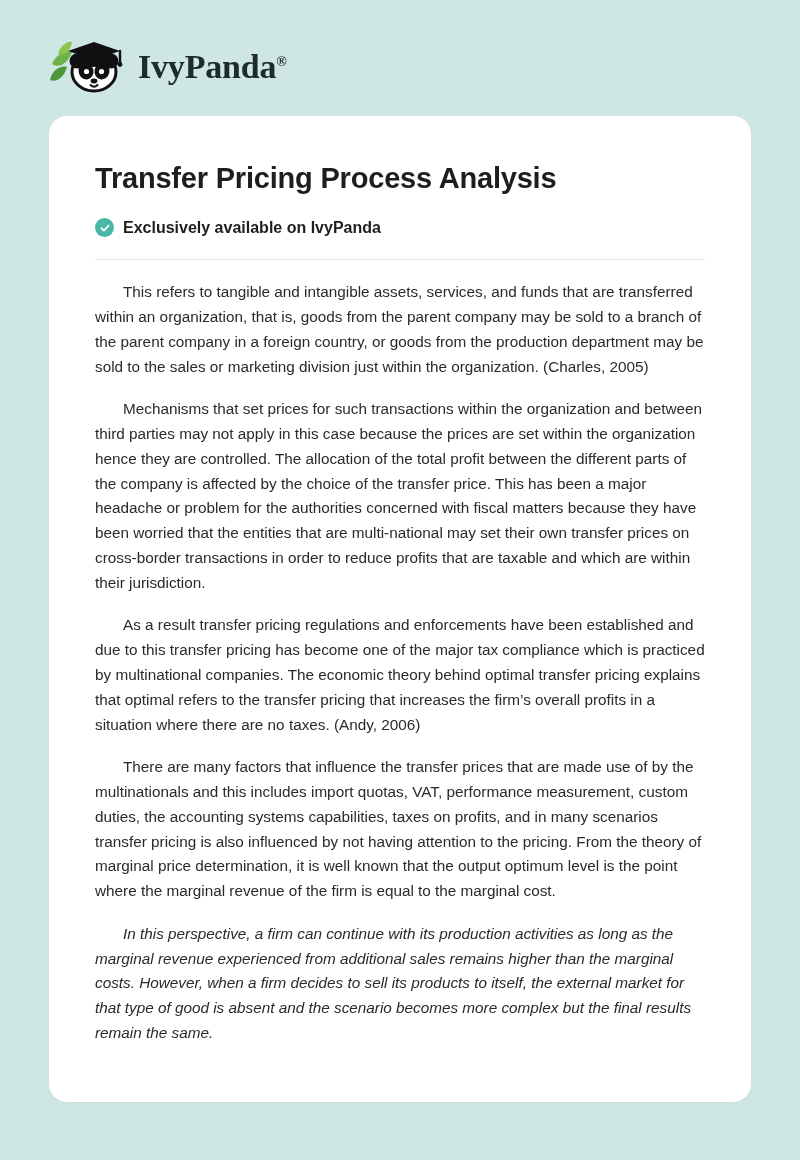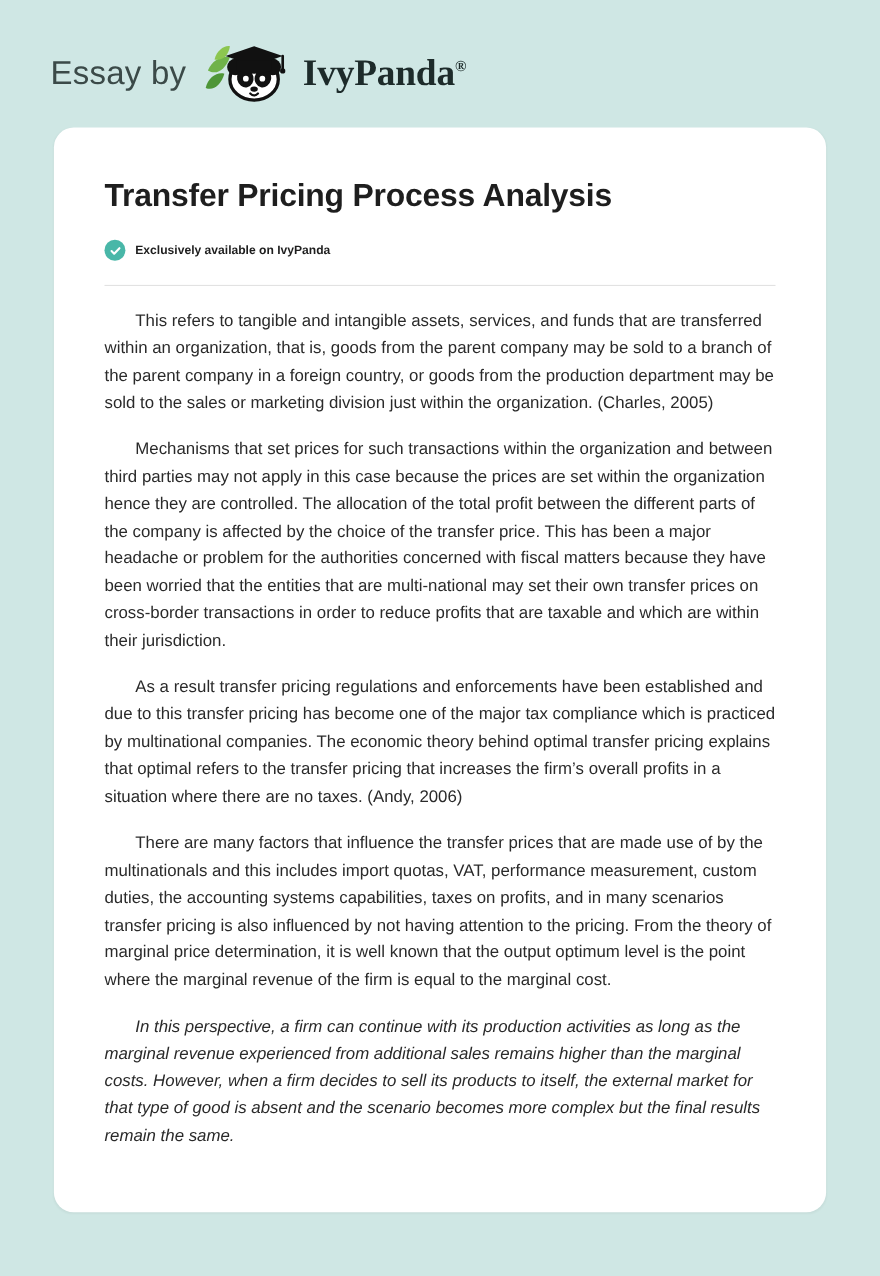--- a/index.html
+++ b/index.html
@@ -92,21 +92,21 @@
     height: 19px;
     border-radius: 50%;
     background: #49b7a8;
     display: flex;
     align-items: center;
     justify-content: center;
     flex: none;
   }
   .check-badge svg { display: block; }
   .exclusive-text {
-    font-size: 11px;
+    font-size: 16px;
     font-weight: bold;
     color: #1e1e1e;
   }
   .divider {
     height: 1px;
     background: #e2e2e2;
     margin: 0 0 20px 0;
   }
   .body-text p {
     font-size: 15.3px;
@@ -117,21 +117,20 @@
     text-align: left;
   }
   .body-text p:last-child { margin-bottom: 0; font-style: italic; }
 </style>
 </head>
 <body>
 
 <div class="page">
 
   <div class="brand">
-    <span class="brand-essay">Essay by</span>
     <span class="brand-logo">
       <span class="panda-mark">
         <svg width="86" height="62" viewBox="0 0 86 62" xmlns="http://www.w3.org/2000/svg">
 
           <path d="M6 28 C10 18 20 14 26 16 C22 27 14 33 6 28 Z" fill="#6fb24a"></path>
           <path d="M4 44 C6 34 15 29 21 31 C18 41 11 47 4 44 Z" fill="#4e9637"></path>
           <path d="M12 18 C14 10 21 5 26 6 C25 14 19 20 12 18 Z" fill="#8cc64f"></path>
 
           <ellipse cx="48" cy="36" rx="22" ry="19" fill="#ffffff" stroke="#111111" stroke-width="3"></ellipse>
 

